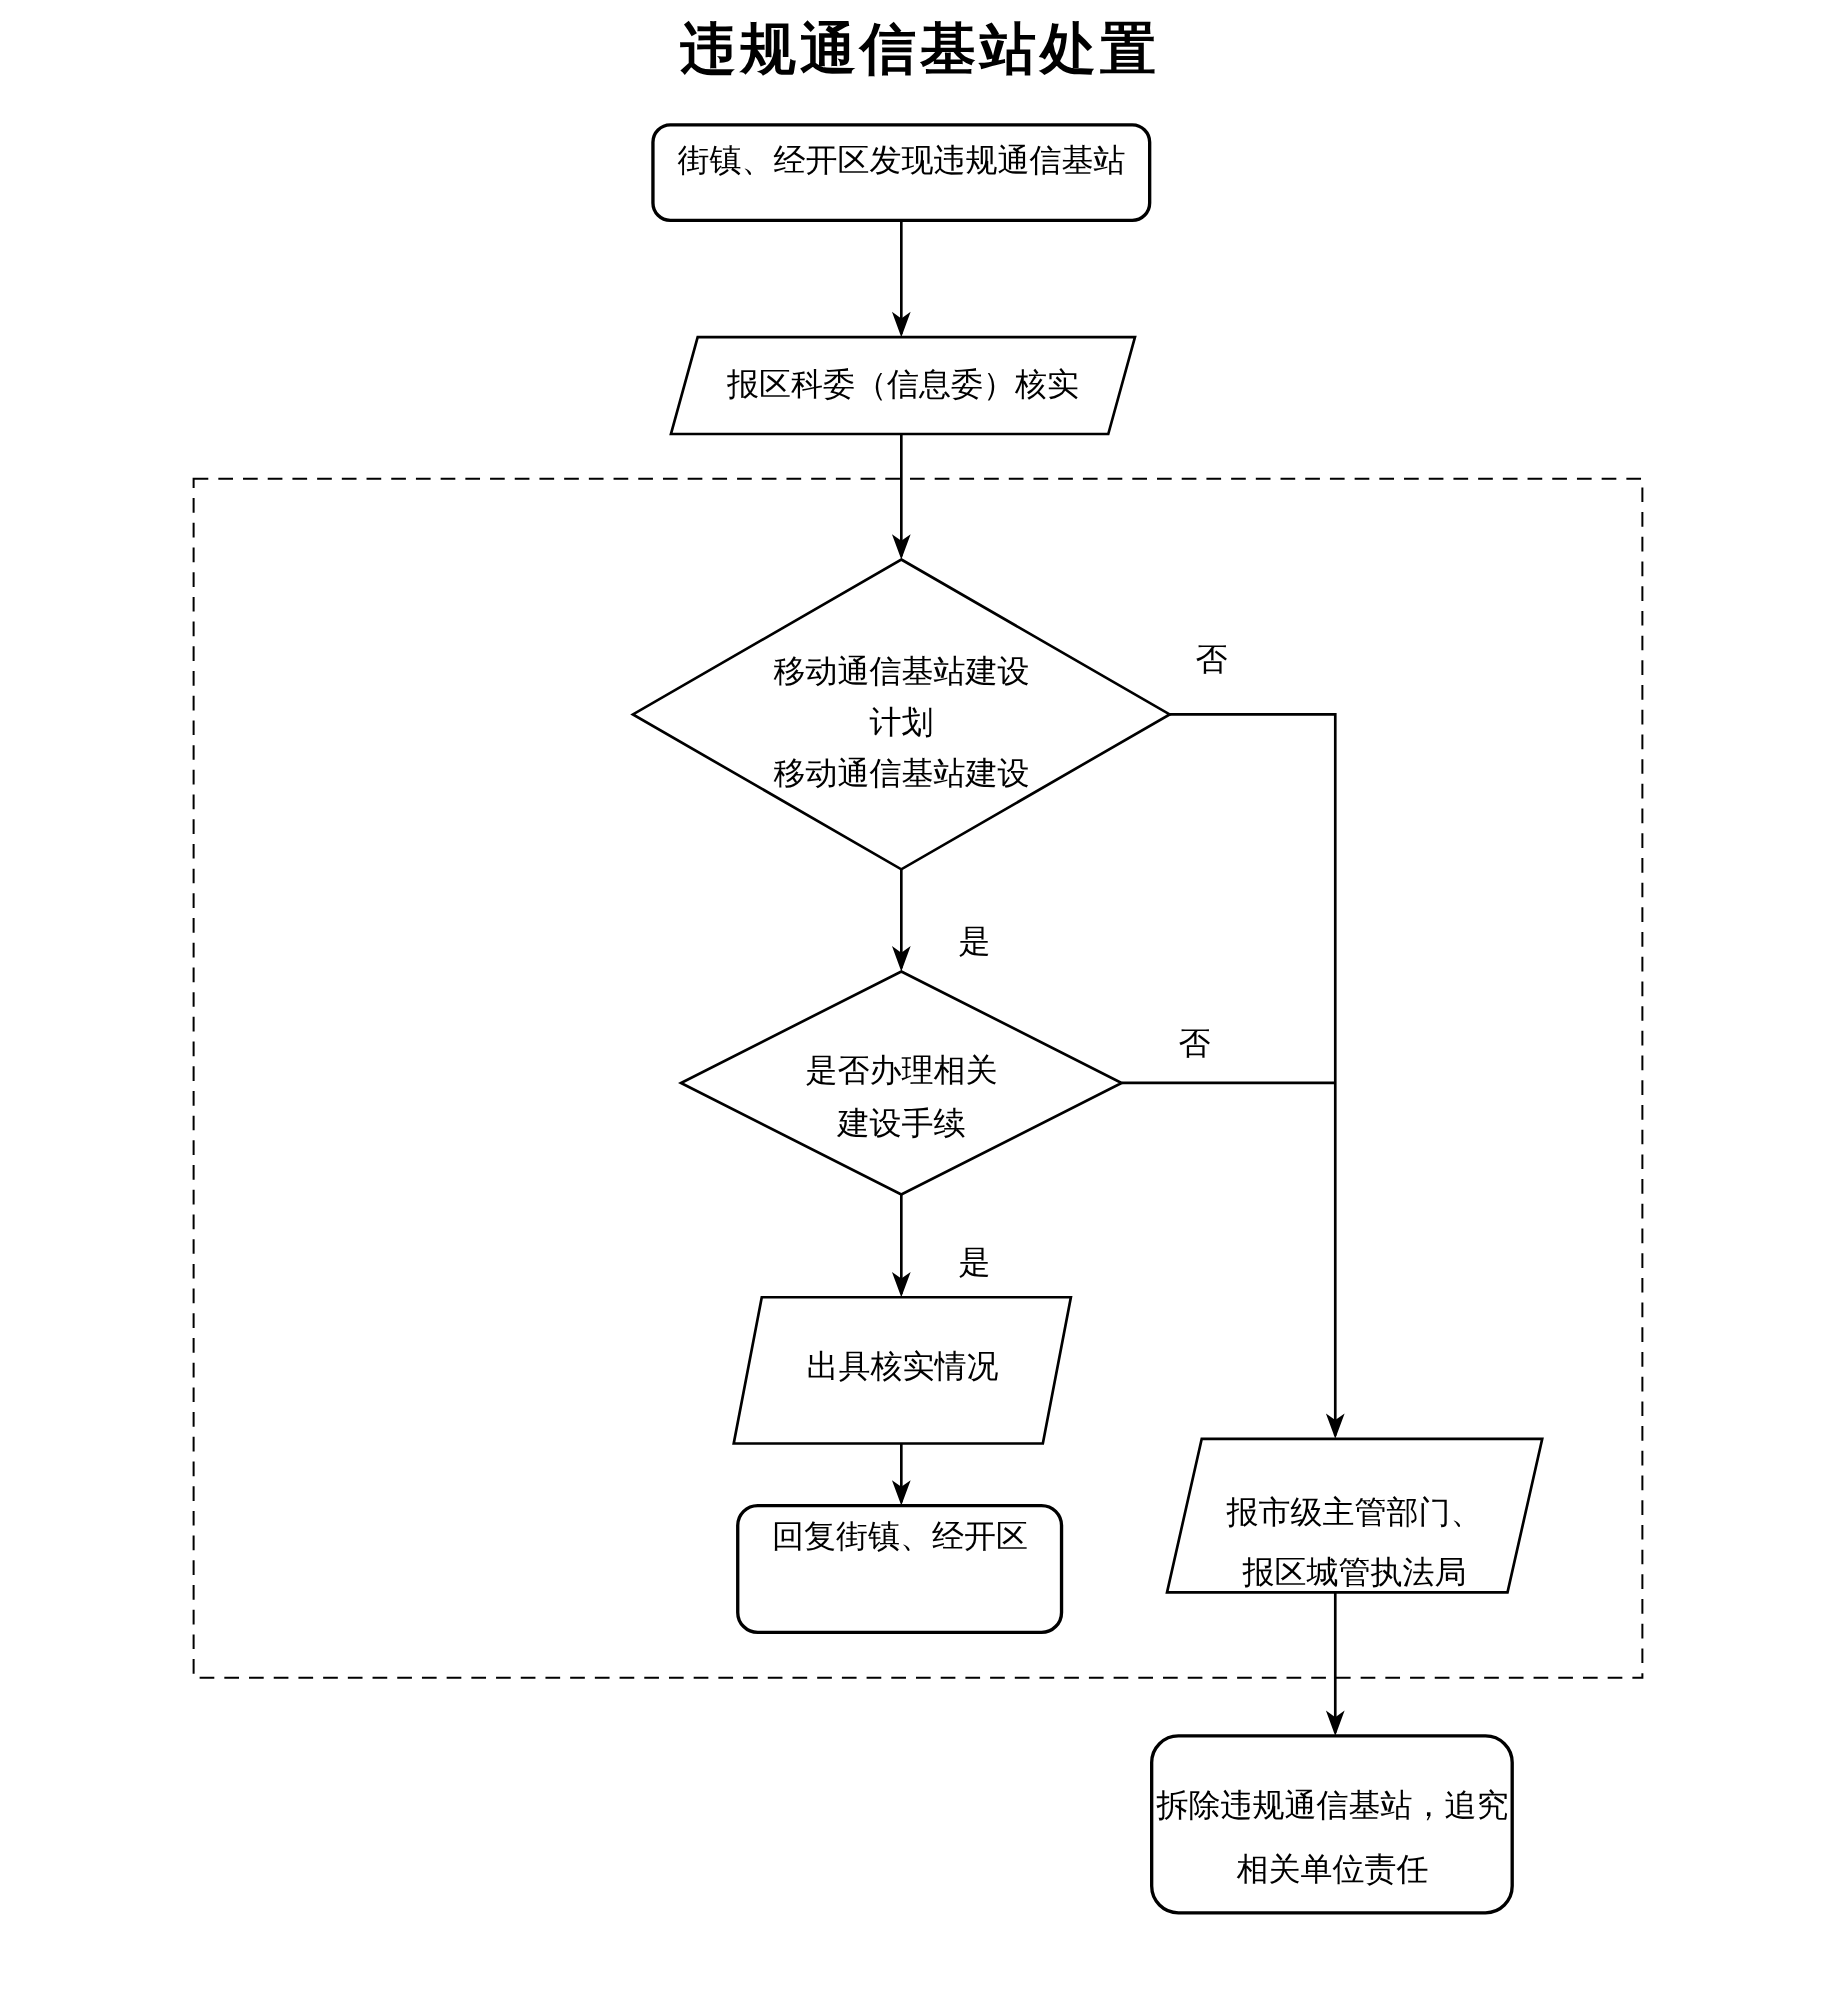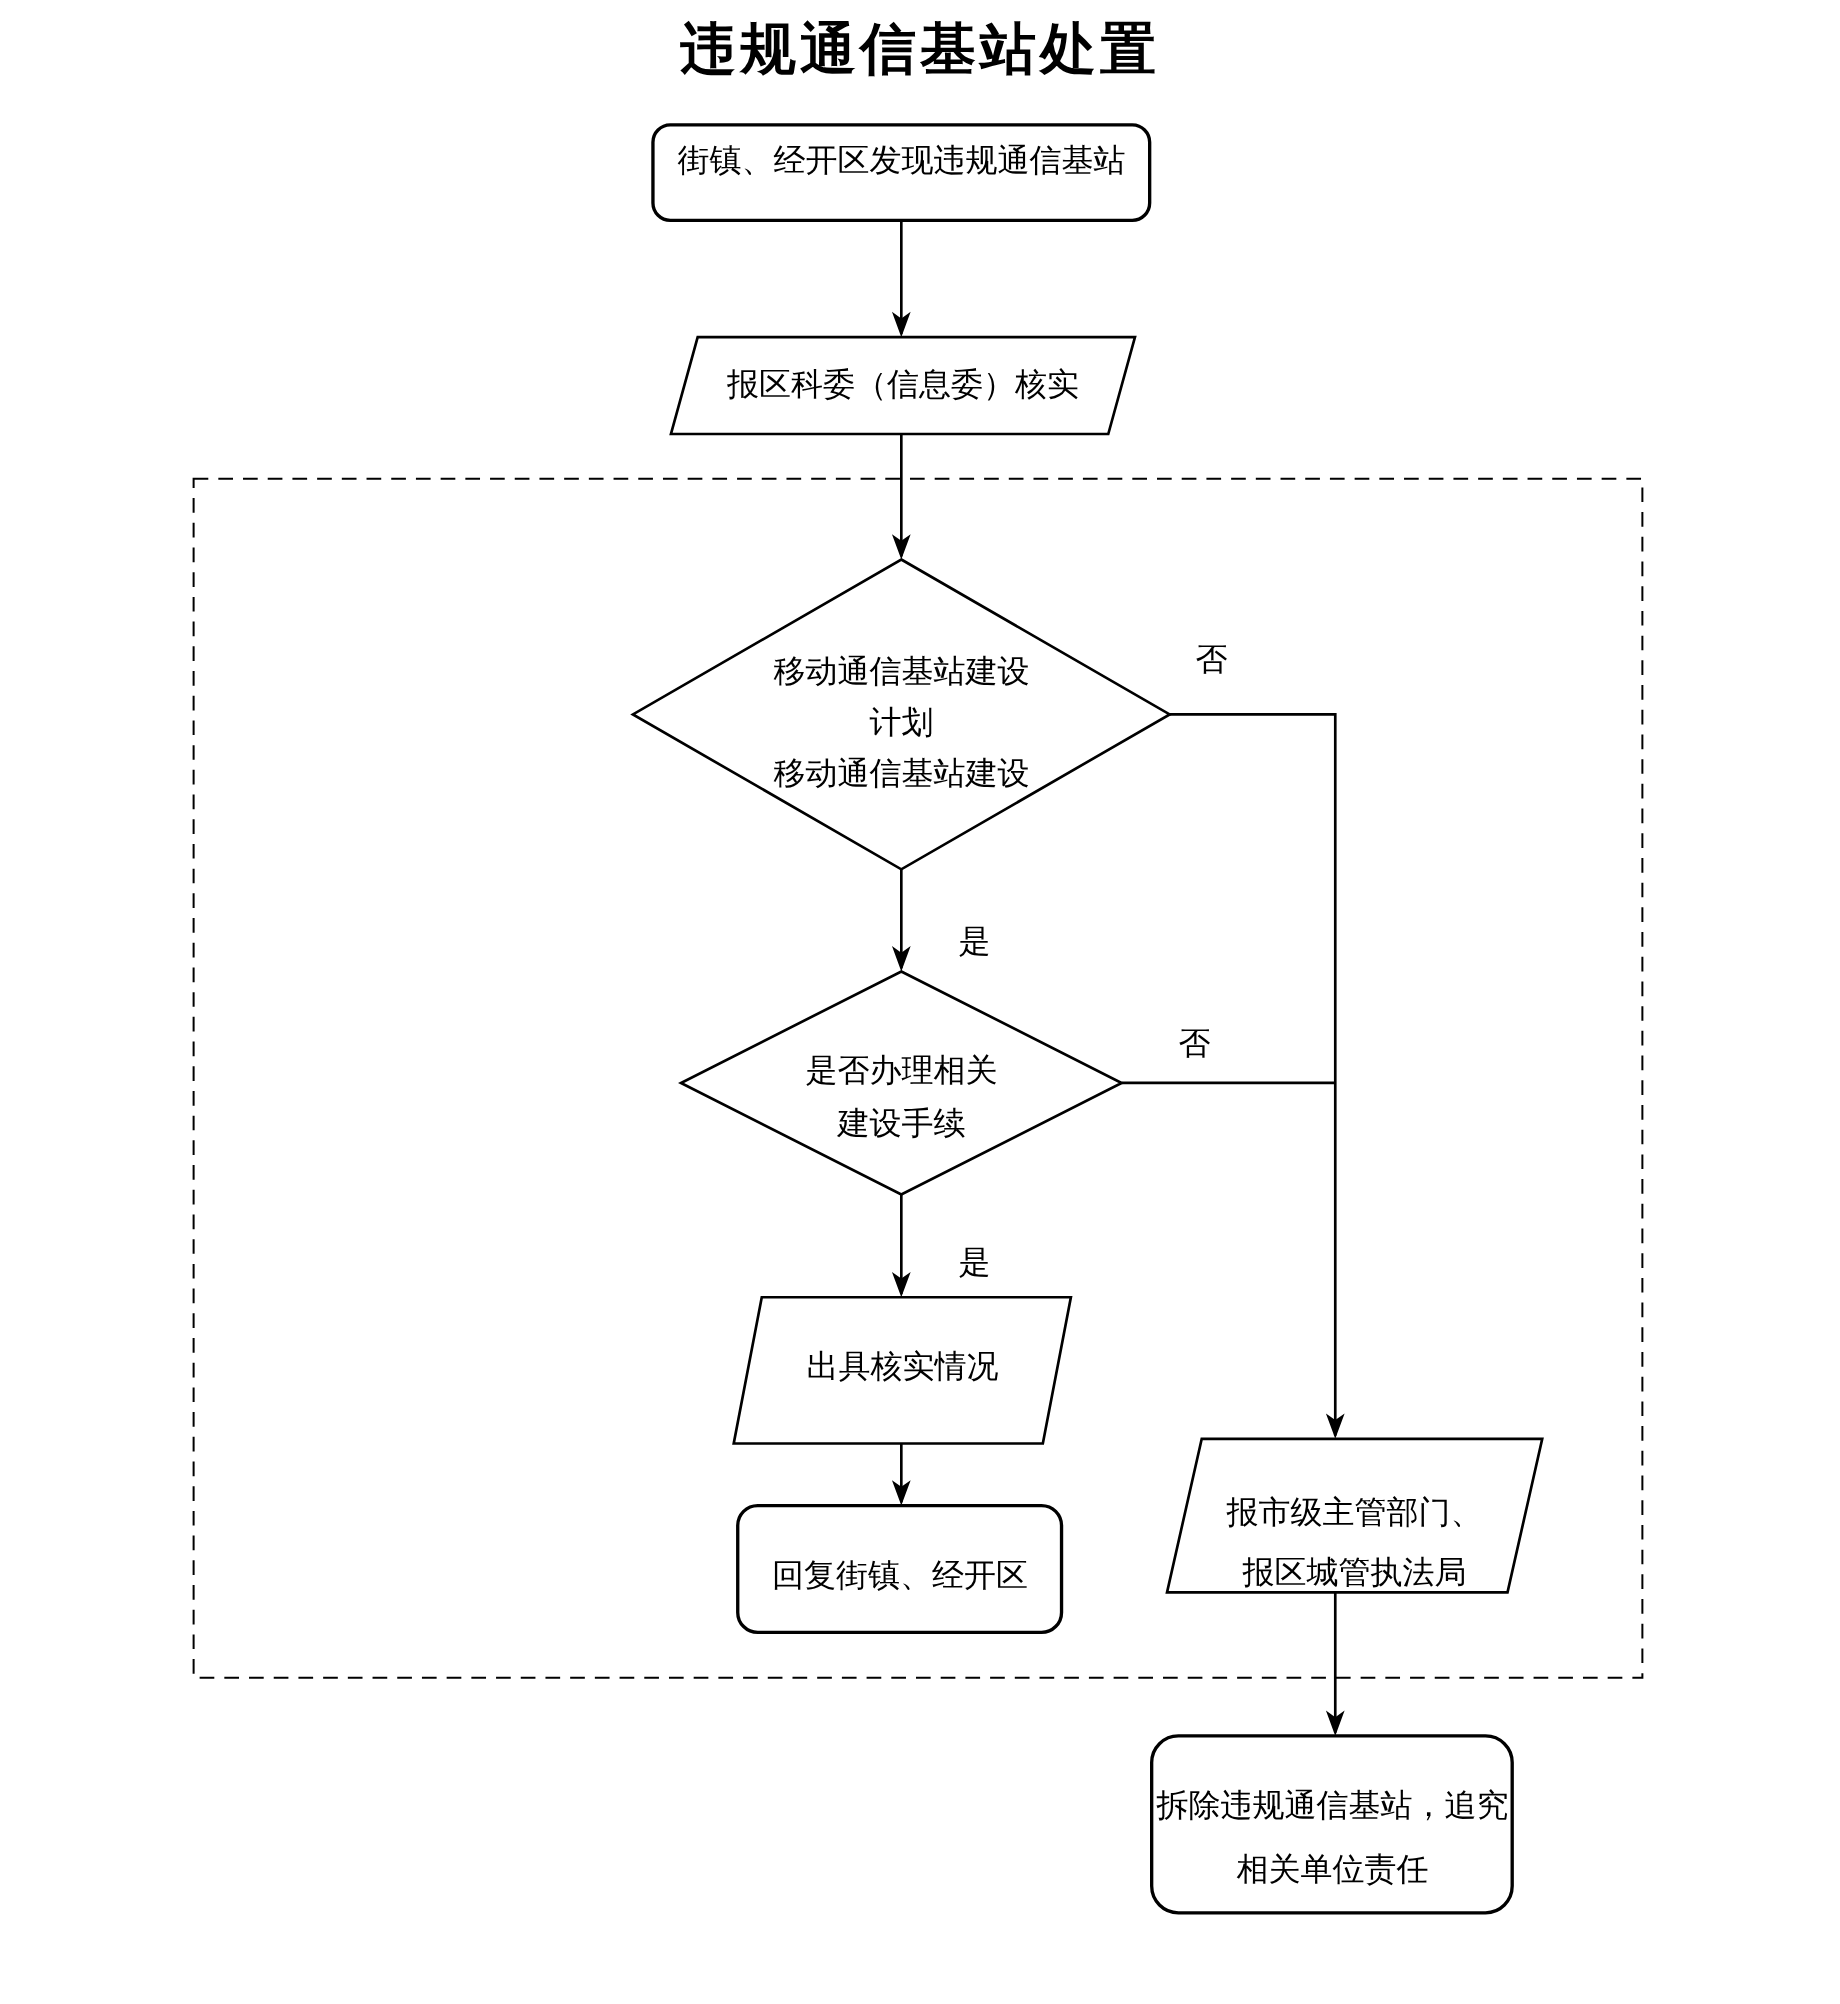--- a/index.html
+++ b/index.html
@@ -98,21 +98,21 @@
     <div>是否办理相关</div>
     <div>建设手续</div>
   </div>
 
   <div class="node-text" style="left:1158px; top:1027px; width:73px;">否</div>
 
   <div class="node-text" style="left:938px; top:1246px; width:73px;">是</div>
 
   <div class="node-text" style="left:734px; top:1350px; width:337px;">出具核实情况</div>
 
-  <div class="node-text" style="left:738px; top:1520px; width:324px;margin-top:39px;">回复街镇、经开区</div>
+  <div class="node-text" style="left:738px; top:1520px; width:324px;">回复街镇、经开区</div>
 
   <div class="node-text multiline" style="left:1167px; top:1482px; width:375px; line-height:60px;">
     <div>报市级主管部门、</div>
     <div>报区城管执法局</div>
   </div>
 
   <div class="node-text multiline" style="left:1152px; top:1773px; width:361px; line-height:64px;font-family:Liberation Serif, serif;">
     <div>拆除违规通信基站，追究</div>
     <div>相关单位责任</div>
   </div>

